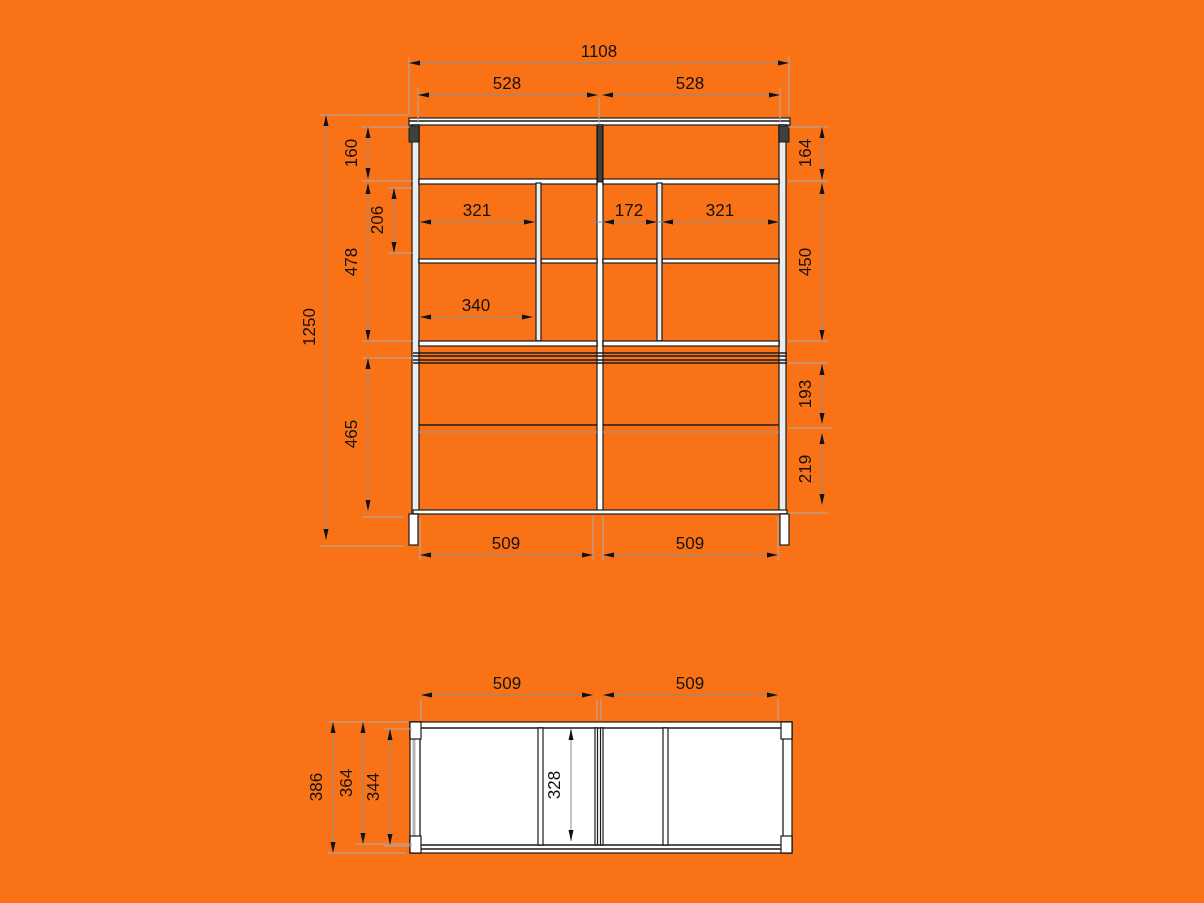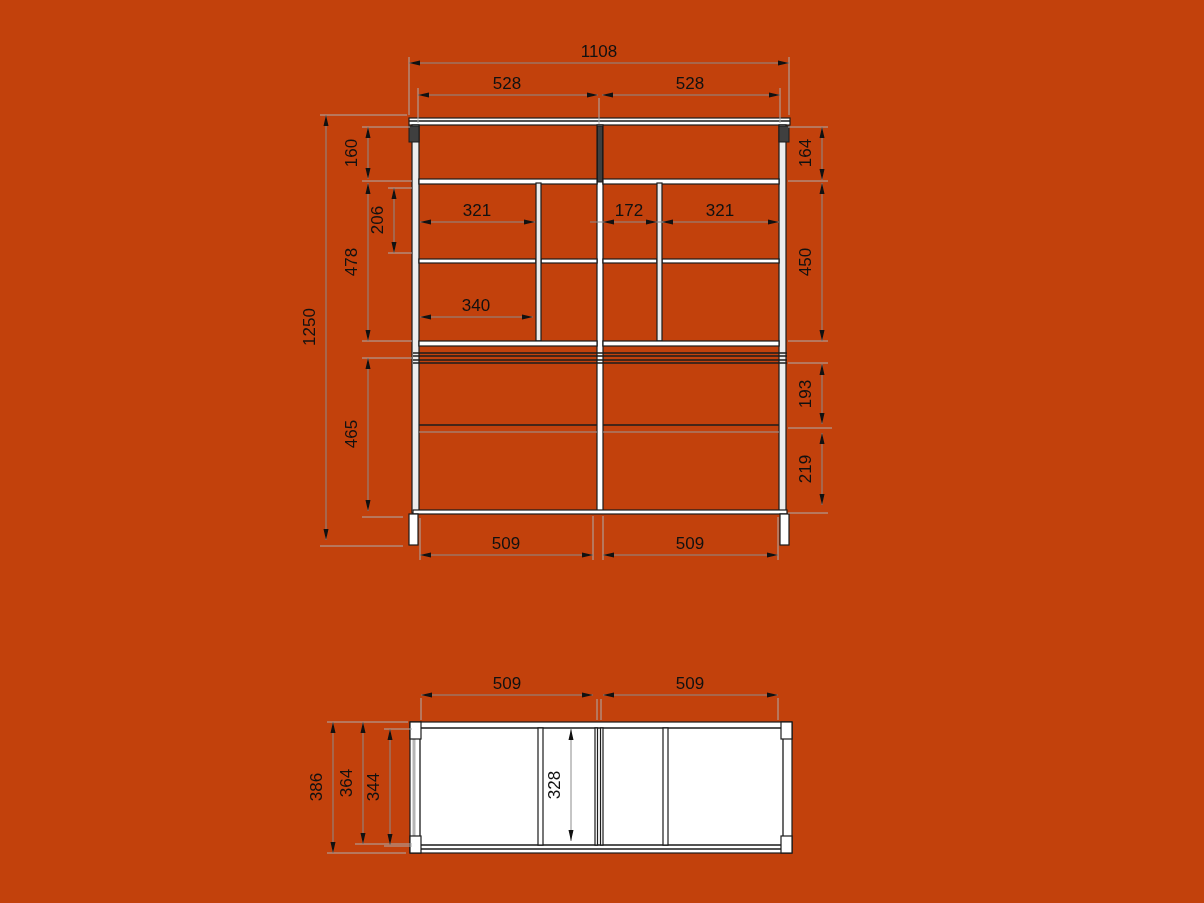--- a/index.html
+++ b/index.html
@@ -1,16 +1,16 @@
 <!DOCTYPE html>
 <html><head>
 <meta charset="utf-8">
 <style>
   html,body{margin:0;padding:0;background:#ffffff;}
-  .sheet{position:relative;width:1204px;height:903px;background:#c2410c;overflow:hidden;
+  .sheet{position:relative;width:1204px;height:903px;background:#f97316;overflow:hidden;
          font-family:"Liberation Sans", sans-serif;}
   svg text{font-family:"Liberation Sans", sans-serif;font-size:17px;fill:#111;}
   .struct{stroke:#1c1c1c;stroke-width:1.3;fill:none;}
   .srect{stroke:#1c1c1c;stroke-width:1.2;fill:#ffffff;}
   .swall{stroke:#1c1c1c;stroke-width:1.2;fill:#ececec;}
   .sdark{stroke:#1c1c1c;stroke-width:1;fill:#3f3f3f;}
   .dim{stroke:#8c8c8c;stroke-width:1;fill:none;}
   .ext{stroke:#adadad;stroke-width:1;fill:none;}
   .gline{stroke:#9a9a9a;stroke-width:1;fill:none;}
   .shade{stroke:#b5b5b5;stroke-width:3;fill:none;}

